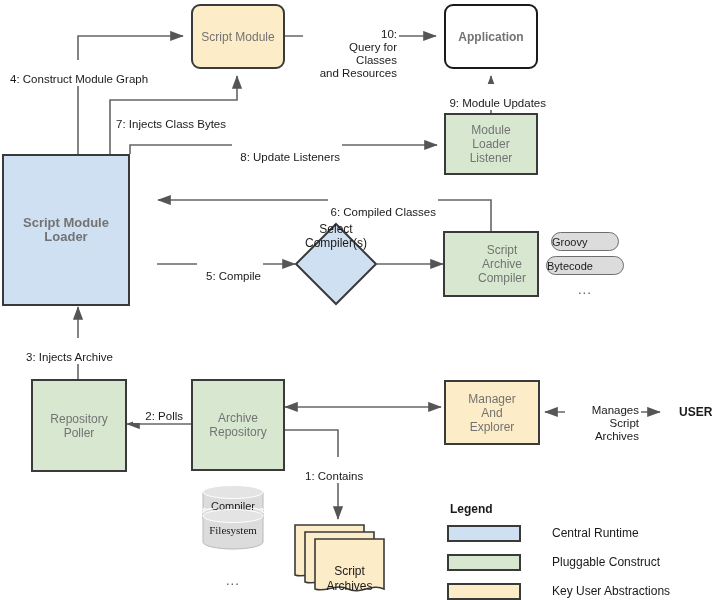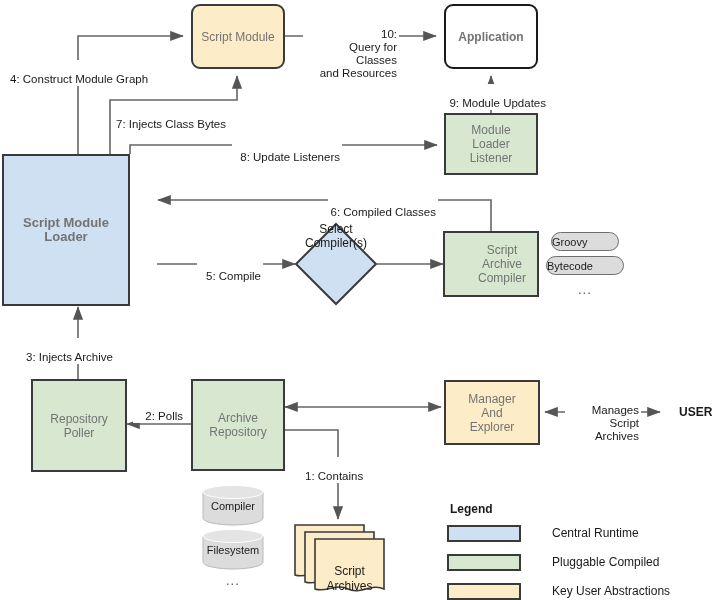--- a/index.html
+++ b/index.html
@@ -238,21 +238,21 @@
       <path d="M2,8 L2,34 A30,7 0 0 0 62,34 L62,8 Z" fill="#dcdcdc" stroke="#b9b9b9" stroke-width="1"></path>
       <ellipse cx="32" cy="8" rx="30" ry="6.5" fill="#e4e4e4" stroke="#ffffff" stroke-width="1"></ellipse>
       <path d="M2,5 A30,6.5 0 0 1 62,5" fill="none" stroke="#ffffff" stroke-width="1.4"></path>
       <path d="M2,2.5 A30,6.5 0 0 1 62,2.5" fill="none" stroke="#ffffff" stroke-width="1.4"></path>
     </svg>
     <div class="cyl-label" style="top:16px;">
       <span>Compiler</span>
     </div>
   </div>
 
-  <div class="cyl" style="left:201px; top:528px; width:64px; height:42px;">
+  <div class="cyl" style="left:201px; top:508px; width:64px; height:42px;font-family:Liberation Serif, serif;">
     <svg width="64" height="42" viewBox="0 0 64 42">
       <path d="M2,8 L2,34 A30,7 0 0 0 62,34 L62,8 Z" fill="#dcdcdc" stroke="#b9b9b9" stroke-width="1"></path>
       <ellipse cx="32" cy="8" rx="30" ry="6.5" fill="#e4e4e4" stroke="#ffffff" stroke-width="1"></ellipse>
       <path d="M2,5 A30,6.5 0 0 1 62,5" fill="none" stroke="#ffffff" stroke-width="1.4"></path>
       <path d="M2,2.5 A30,6.5 0 0 1 62,2.5" fill="none" stroke="#ffffff" stroke-width="1.4"></path>
     </svg>
     <div class="cyl-label" style="top:16px;">
       <span>Filesystem</span>
     </div>
   </div>
@@ -336,21 +336,21 @@
     <span>Legend</span>
   </div>
 
   <div class="legend-swatch" style="left:447px; top:525px; background:#cfe0f2;"></div>
   <div class="legend-text" style="left:552px; top:526px;">
     <span>Central Runtime</span>
   </div>
 
   <div class="legend-swatch" style="left:447px; top:554px; background:#d8e8d0;"></div>
   <div class="legend-text" style="left:552px; top:555px;">
-    <span>Pluggable Compiled</span>
+    <span>Pluggable Construct</span>
   </div>
 
   <div class="legend-swatch" style="left:447px; top:583px; background:#fdecc8;"></div>
   <div class="legend-text" style="left:552px; top:584px;">
     <span>Key User Abstractions</span>
   </div>
 
 </div>
 
 </body></html>

